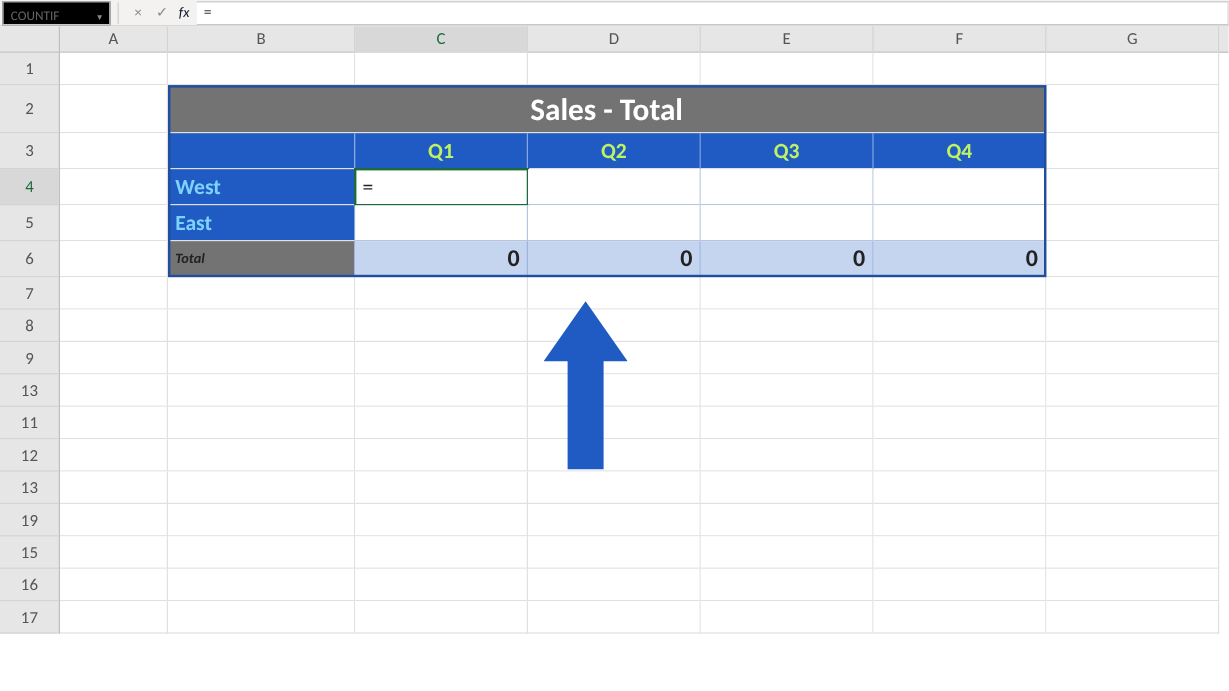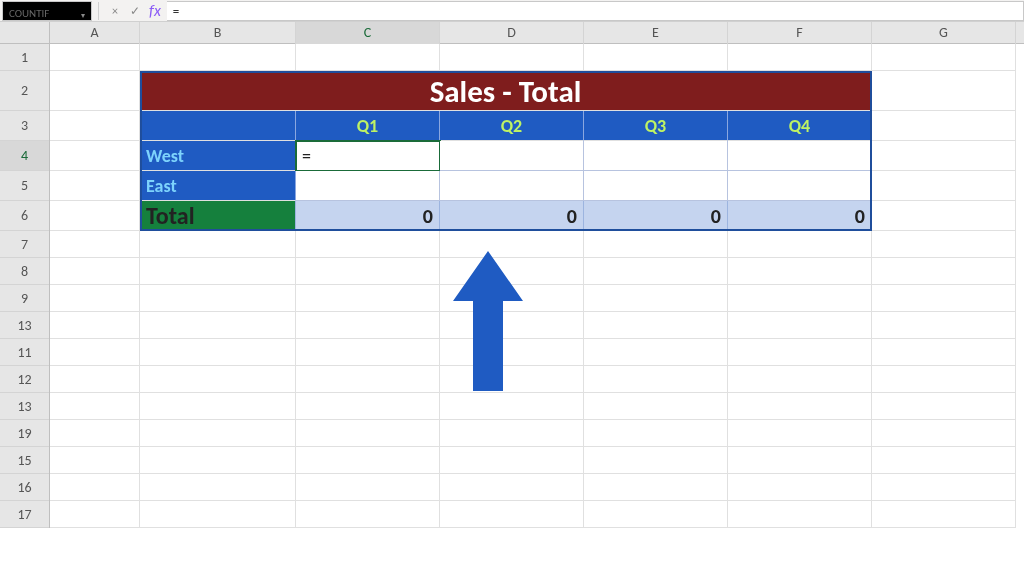--- a/index.html
+++ b/index.html
@@ -13,21 +13,21 @@
       font-size: 12px; color: #444;
     }
     .name-box {
       width: 90px; height: 20px; background: #000000; border: 1px solid #c8c8c8;
       display: flex; align-items: flex-end; padding: 0 6px; margin-left: 2px;
       font-size: 11px; color: #666;
     }
     .name-box .caret { margin-left: auto; font-size: 8px; color: #888; }
     .fb-sep { width: 1px; height: 18px; background: #d0d0d0; margin: 0 6px; }
     .fb-btn { width: 16px; height: 16px; display: inline-flex; align-items: center; justify-content: center; color: #888; margin: 0 2px; }
-    .fx { font-style: italic; font-size: 16px; color: #8b5cf6; margin: 0 6px 0 4px; text-align: center; }
+    .fx { font-style: italic; font-size: 12px; color: #0f172a; margin: 0 6px 0 4px; text-align: center; }
     .formula-input {
       flex: 1; height: 20px; background: #fff; border: 1px solid #c8c8c8;
       border-left: none; display: flex; align-items: center; padding: 0 6px;
       font-size: 13px; color: #333;
     }
 
     
     .sheet { position: relative; }
     .corner {
       position: absolute; left: 0; top: 0; width: 50px; height: 22px;
@@ -69,39 +69,40 @@
     .wE { width: 144px; }
     .wF { width: 144px; }
     .wG { width: 144px; }
 
     
     .h-normal { height: 27px; }
     .h-title  { height: 40px; }
     .h-hdr    { height: 30px; }
     .h-body   { height: 30px; }
     .title-cell {
-      background: #7f1d1d; color: #fff; font-weight: bold; font-size: 31px;
+      background: #737373; color: #fff; font-weight: bold; font-size: 26px;
       justify-content: center; border-right: 1px solid #1f5bc2;
     }
     .hdr-cell {
       background: #1f5bc2; color: #bef264; font-weight: bold; font-size: 18px;
       justify-content: center; border-right: 1px solid #8aa7e0;
     }
     .hdr-cell.first { border-right: 1px solid #8aa7e0; }
     .rowlabel {
       background: #1f5bc2; color: #7dd3fc; font-weight: bold; font-size: 18px;
       border-right: 1px solid #8aa7e0;
     }
     .data-cell {
       background: #fff; color: #222; font-size: 18px; justify-content: flex-end;
       border-right: 1px solid #b7c3df; border-bottom: 1px solid #b7c3df;
     }
     .total-label {
-      background: #15803d; color: #222; font-weight: bold; font-size: 24px;
+      background: #737373; color: #222; font-weight: bold; font-size: 12px;
       border-right: 1px solid #9cb4df;
+      font-style: italic;
     }
     .total-cell {
       background: #c5d4ef; color: #222; font-weight: bold; font-size: 20px;
       justify-content: flex-end; border-right: 1px solid #9cb4df;
     }
     .editing {
       outline: 2px solid #1a6b39; outline-offset: -1px; justify-content: flex-start;
       font-size: 18px;
     }
     .table-outline {

